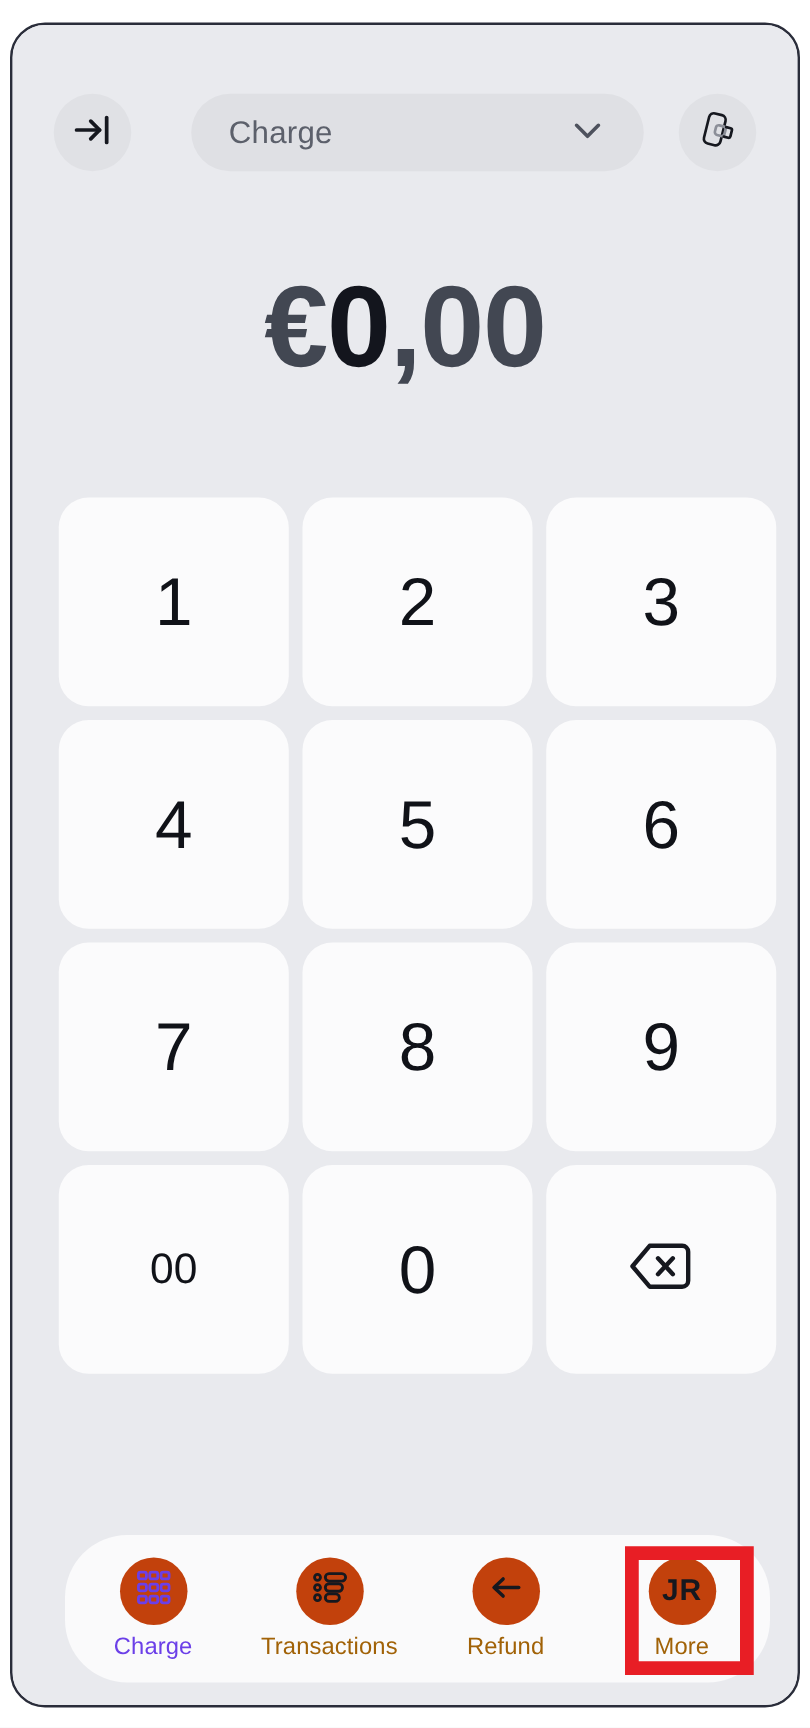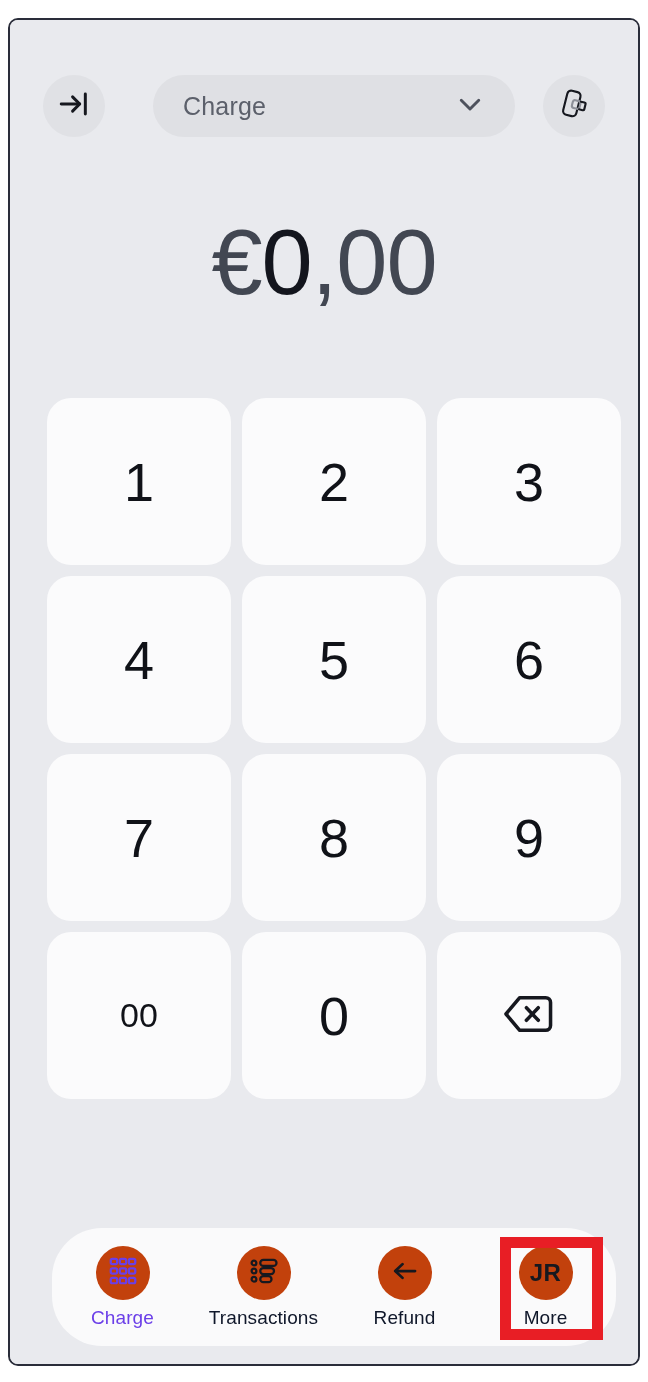--- a/index.html
+++ b/index.html
@@ -13,21 +13,21 @@
   }
 
   
   #phone-frame {
     position: absolute;
     left: 8px;
     top: 18px;
     width: 632px;
     height: 1348px;
     border: 2px solid #2a2d3a;
-    border-radius: 10px;
+    border-radius: 28px;
     background: #e9eaee;
     overflow: hidden;
   }
 
   #screen {
     position: absolute;
     left: 0; top: 0;
     width: 100%;
     height: 100%;
     background: #e9eaee;
@@ -77,21 +77,21 @@
   }
 
   
   #amount-display {
     position: absolute;
     left: 0;
     top: 196px;
     width: 100%;
     text-align: center;
     font-size: 92px;
-    font-weight: 400;
+    font-weight: 700;
     letter-spacing: -1px;
     line-height: 1;
     white-space: nowrap;
   }
   #amount-currency, #amount-decimal-part { color: #424752; }
   #amount-integer-part { color: #13151d; }
 
   
   #keypad {
     position: absolute;
@@ -165,21 +165,21 @@
     height: 54px;
     border-radius: 50%;
     background: #c2410c;
     display: flex;
     align-items: center;
     justify-content: center;
   }
 
   .nav-label {
     font-size: 19px;
-    color: #0f172a;
+    color: #a16207;
     letter-spacing: .1px;
   }
   .nav-item.active .nav-label { color: #6b3fe8; }
 
   #avatar-initials {
     font-size: 24px;
     font-weight: 700;
     color: #16181f;
     letter-spacing: .5px;
   }

